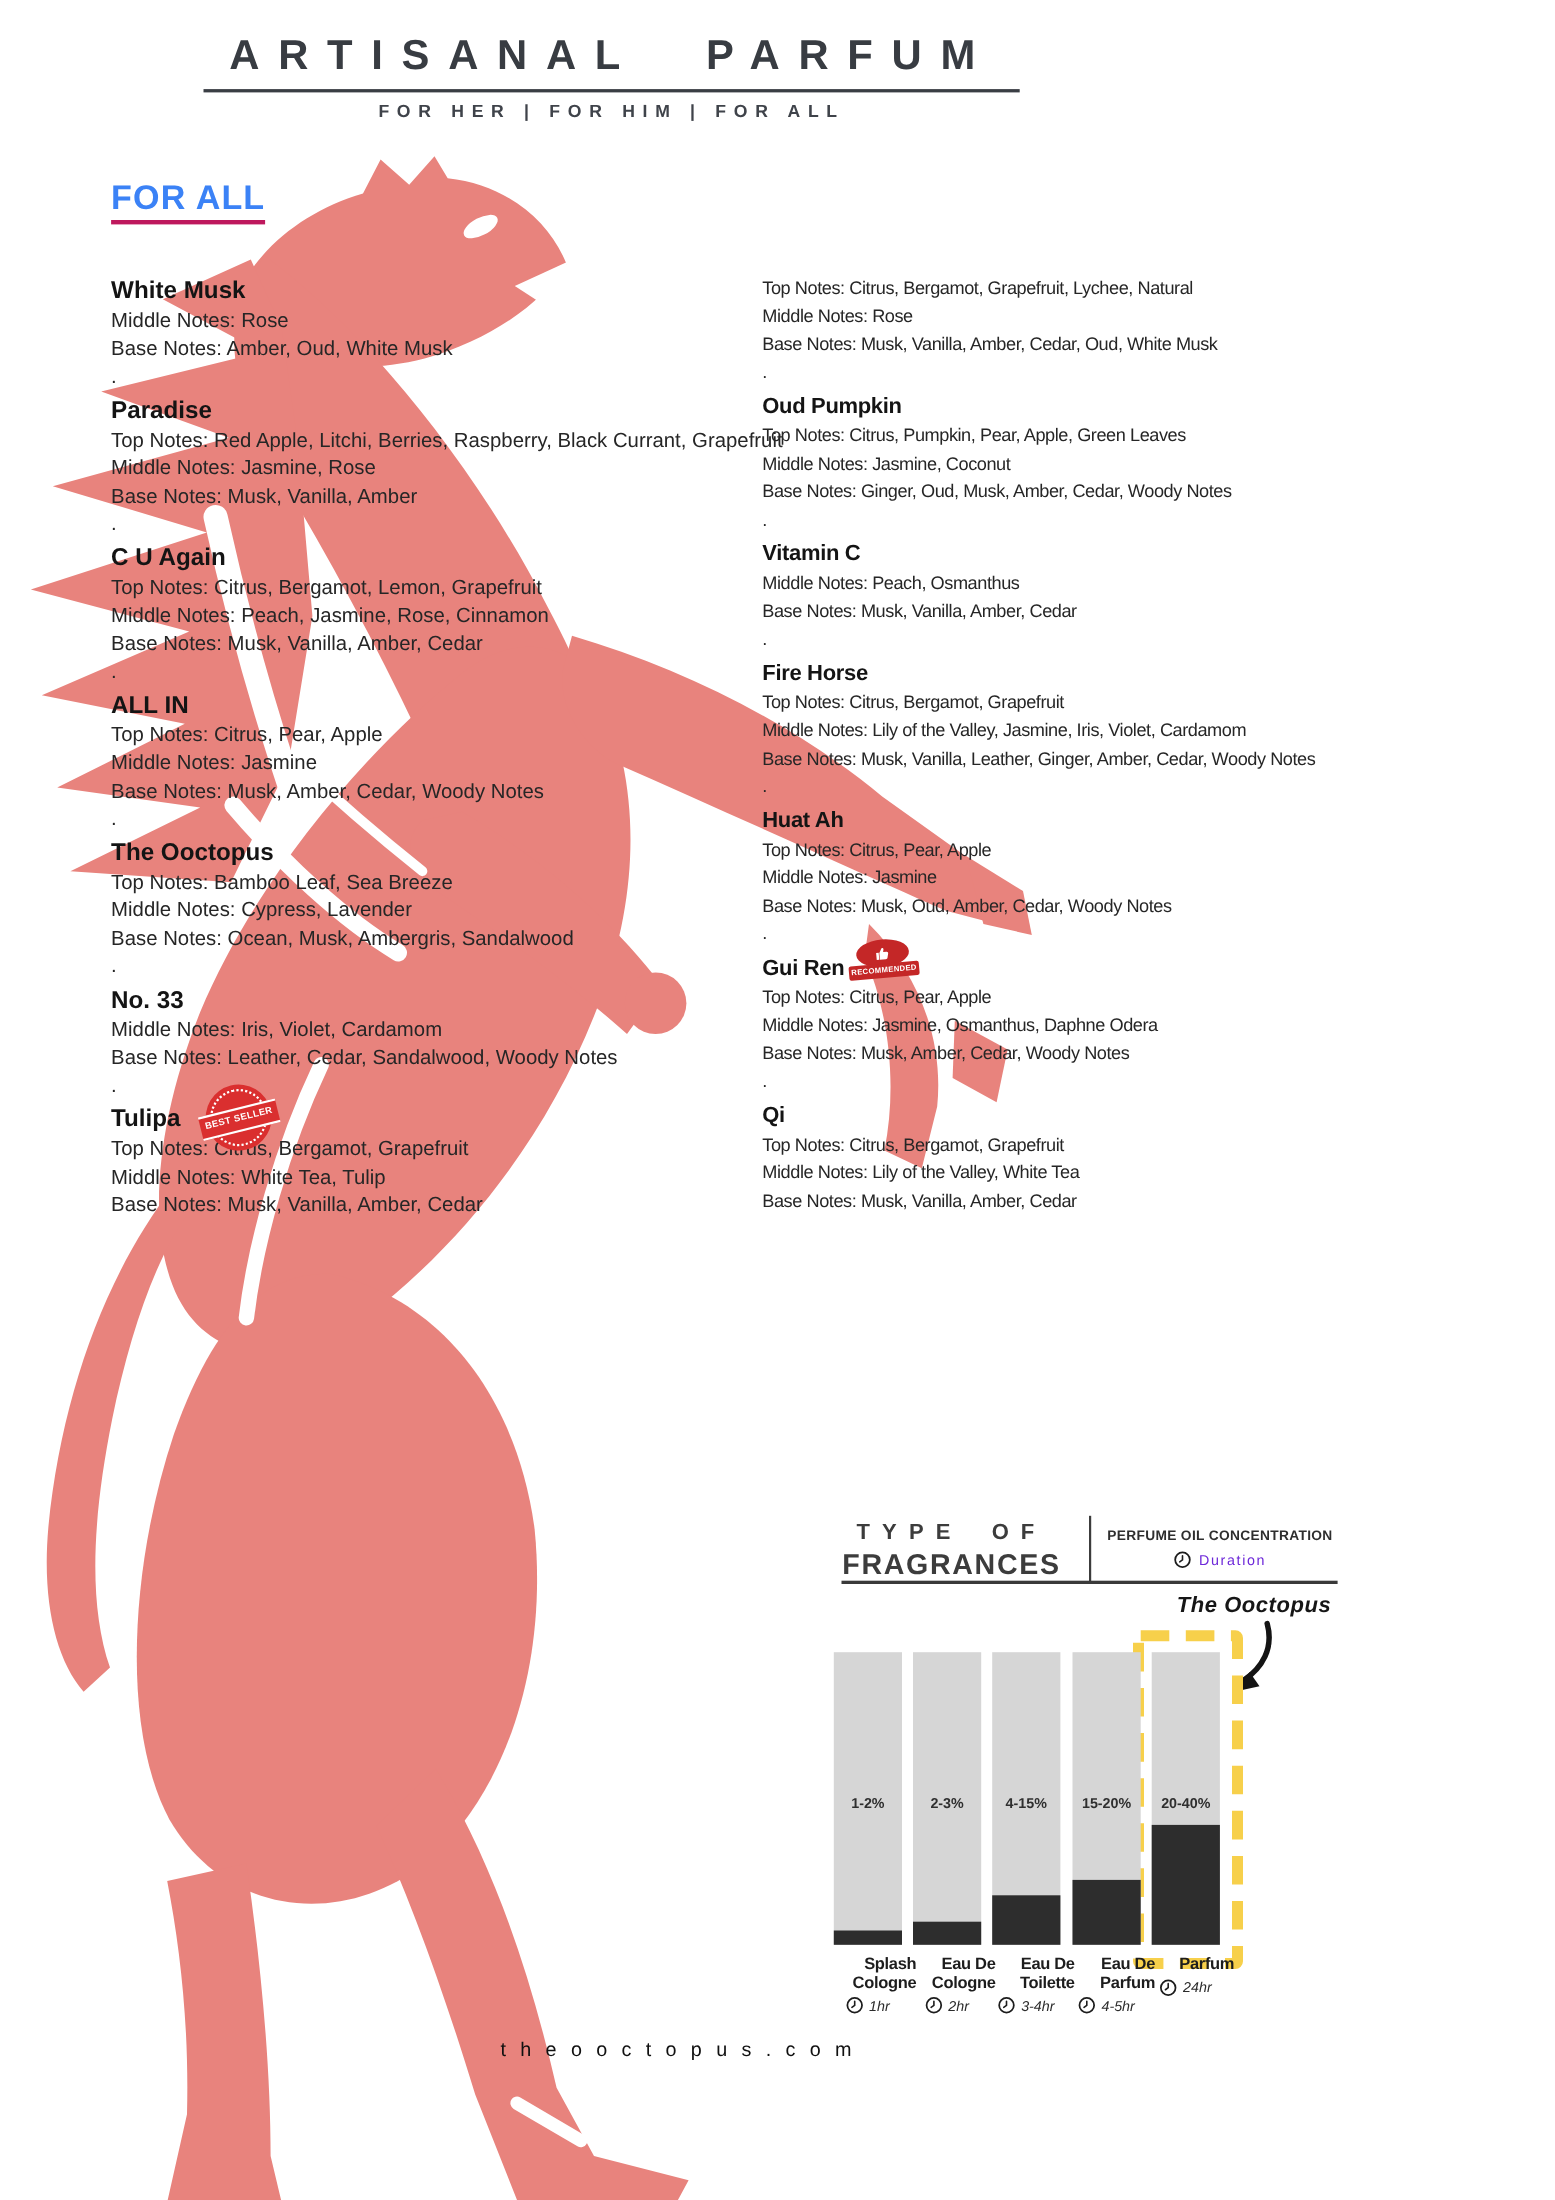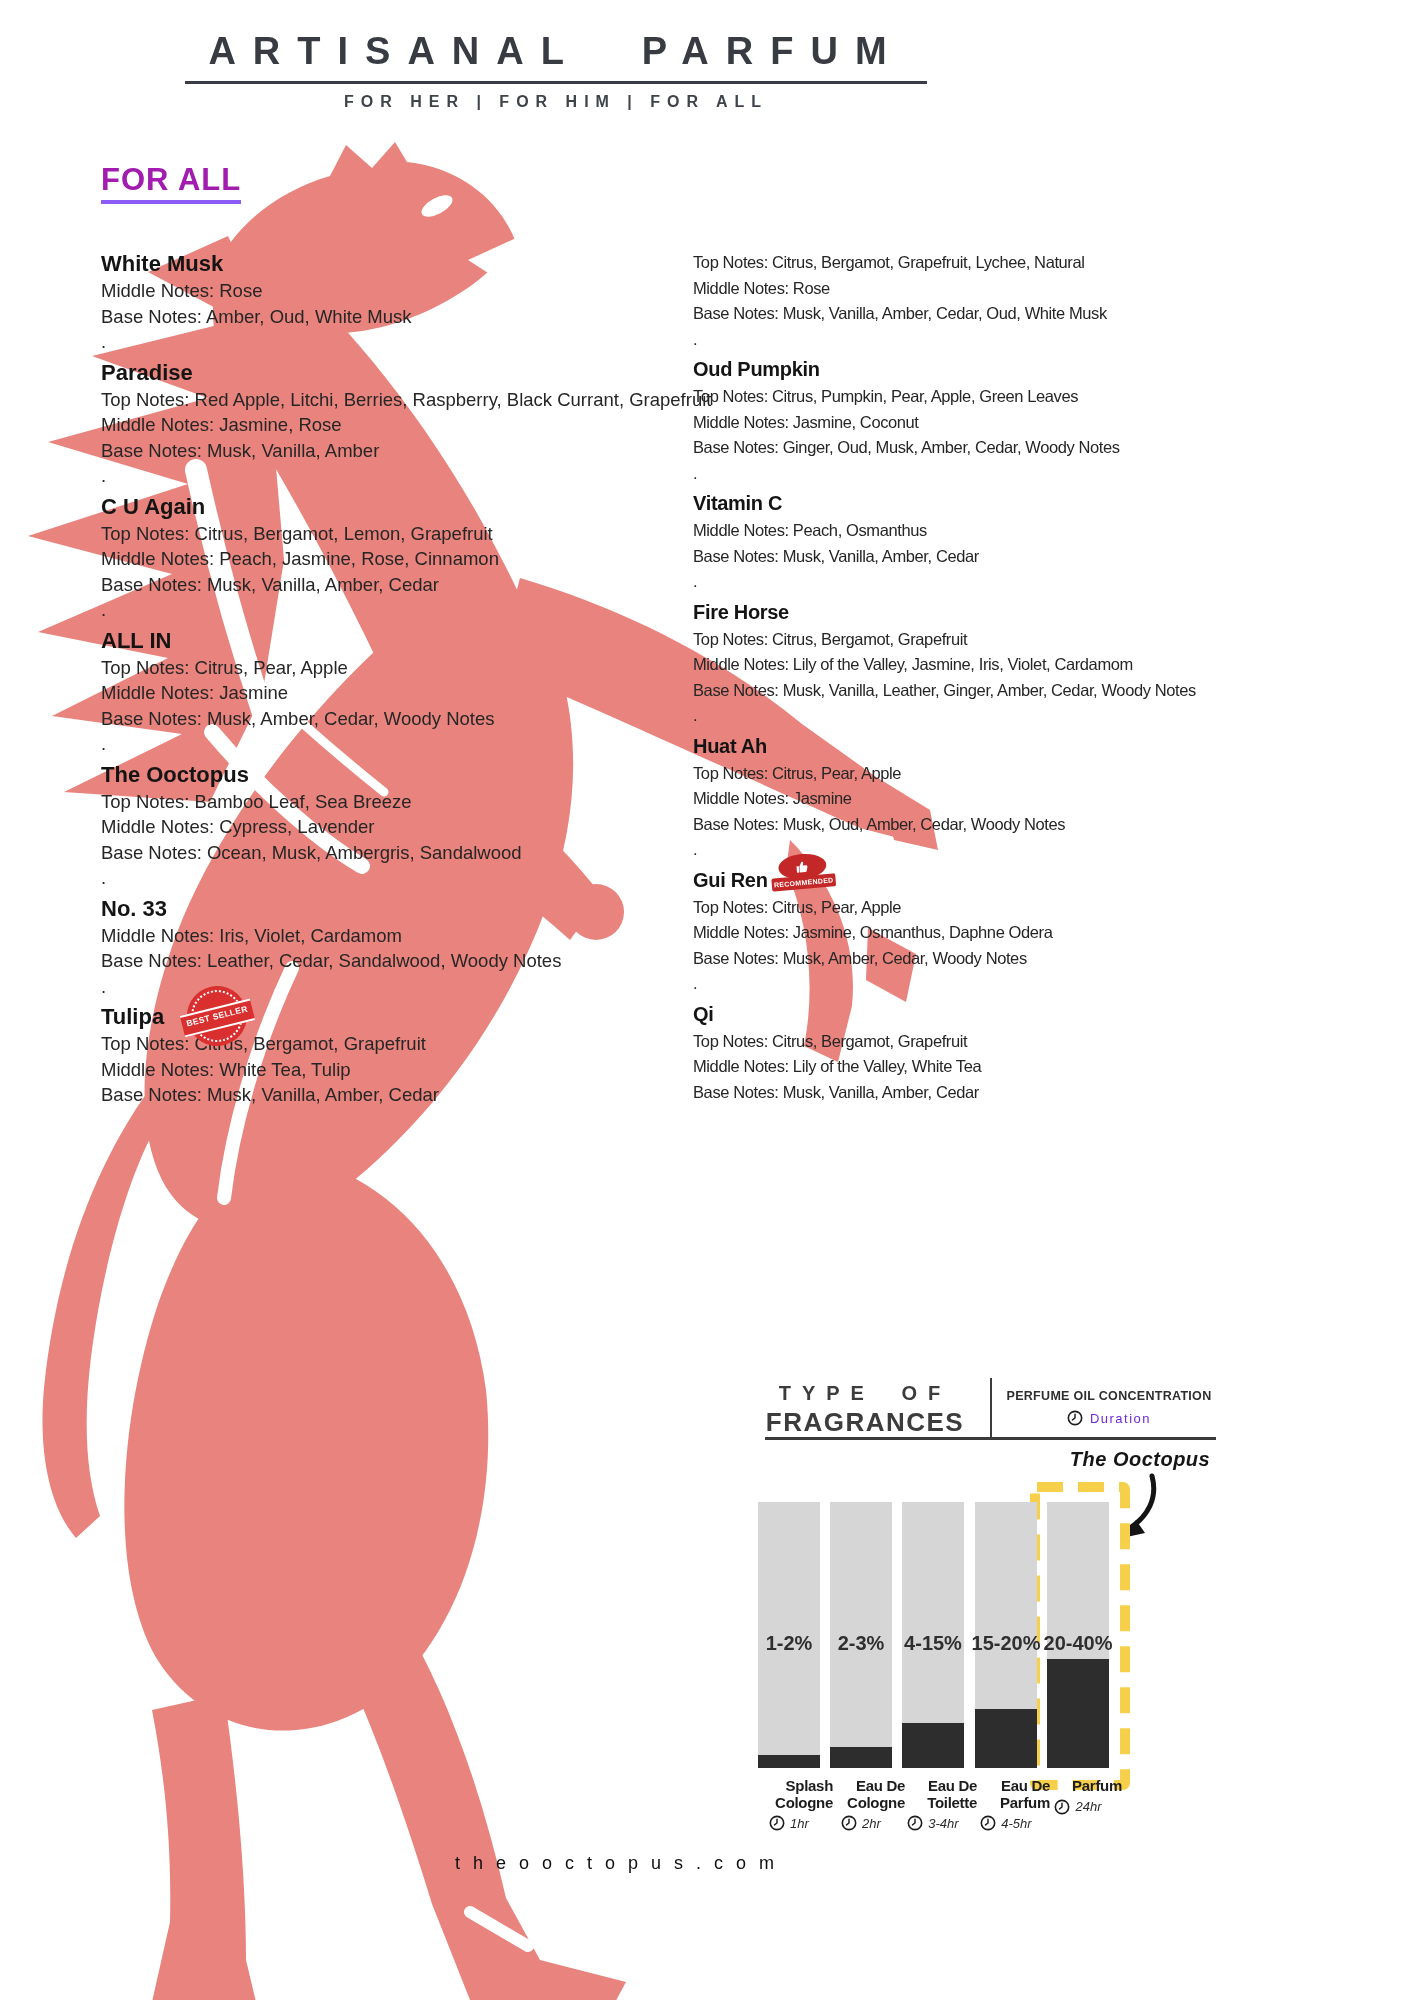--- a/index.html
+++ b/index.html
@@ -9,22 +9,22 @@
   
   .horse{position:absolute;left:0;top:140px;width:950px;height:1860px;z-index:0;}
 
   
   .header{position:absolute;left:185px;top:30px;width:742px;text-align:center;z-index:2;}
   .hdr-title{font-size:38px;font-weight:700;color:#383c42;letter-spacing:17px;word-spacing:34px;white-space:nowrap;}
   .hdr-rule{border-bottom:3px solid #3a3e44;margin-top:8px;}
   .hdr-sub{margin-top:9px;font-size:16px;font-weight:600;color:#3f434a;letter-spacing:7px;white-space:nowrap;}
 
   
-  .for-all{position:absolute;left:101px;top:162px;z-index:2;font-size:31px;font-weight:800;color:#a21caf;
-           border-bottom:4px solid #8b5cf6;padding-bottom:2px;letter-spacing:1px;}
+  .for-all{position:absolute;left:101px;top:162px;z-index:2;font-size:31px;font-weight:800;color:#3b82f6;
+           border-bottom:4px solid #be185d;padding-bottom:2px;letter-spacing:1px;}
 
   
   .col{position:absolute;top:250px;z-index:2;}
   .col-left{left:101px;width:480px;}
   .col-right{left:693px;width:520px;}
   .entry{margin-bottom:4px;}
   .entry-name{position:relative;font-size:22px;font-weight:700;color:#141414;line-height:27px;margin-bottom:1px;}
   .note{font-size:18.5px;line-height:25.5px;color:#262626;white-space:nowrap;}
   .col-right .entry-name{font-size:20px;letter-spacing:-0.3px;}
   .col-right .note{font-size:16.5px;letter-spacing:-0.4px;}
@@ -57,21 +57,21 @@
            color:#6d28d9;font-size:13px;letter-spacing:1.5px;}
   .chart-hr{position:absolute;left:765px;top:1437px;width:452px;height:3px;background:#3a3a3a;}
   .callout{position:absolute;left:1045px;top:1448px;width:190px;text-align:center;
            font-size:20px;font-style:italic;font-weight:800;color:#161616;letter-spacing:0.5px;}
   .arrow{position:absolute;left:1100px;top:1472px;width:70px;height:70px;}
 
   .bar-slot{position:absolute;top:1502px;width:62px;}
   .bar{position:relative;width:62px;height:266px;background:#d6d6d6;}
   .bar-fill{position:absolute;left:0;right:0;bottom:0;background:#2d2d2d;}
   .bar-range{position:absolute;left:-8px;right:-8px;top:130px;text-align:center;
-             font-size:20px;font-weight:700;color:#2f2f2f;}
+             font-size:13px;font-weight:700;color:#2f2f2f;}
   .bar-caption{position:absolute;top:276px;left:-13px;width:88px;text-align:right;}
   .bar-name{font-size:15px;font-weight:700;color:#1d1d1d;line-height:16.5px;letter-spacing:-0.3px;}
   .bar-dur{margin-top:4px;display:flex;justify-content:center;align-items:center;gap:5px;
            font-size:13px;color:#2b2b2b;font-style:italic;}
   .clock{width:16px;height:16px;flex:0 0 auto;}
   .clock circle{fill:none;stroke:#1d1d1d;stroke-width:2.4;}
   .clock path{fill:none;stroke:#1d1d1d;stroke-width:2.2;stroke-linecap:round;}
   .hl-frame{position:absolute;left:1028px;top:1480px;width:104px;height:312px;}
 
   

